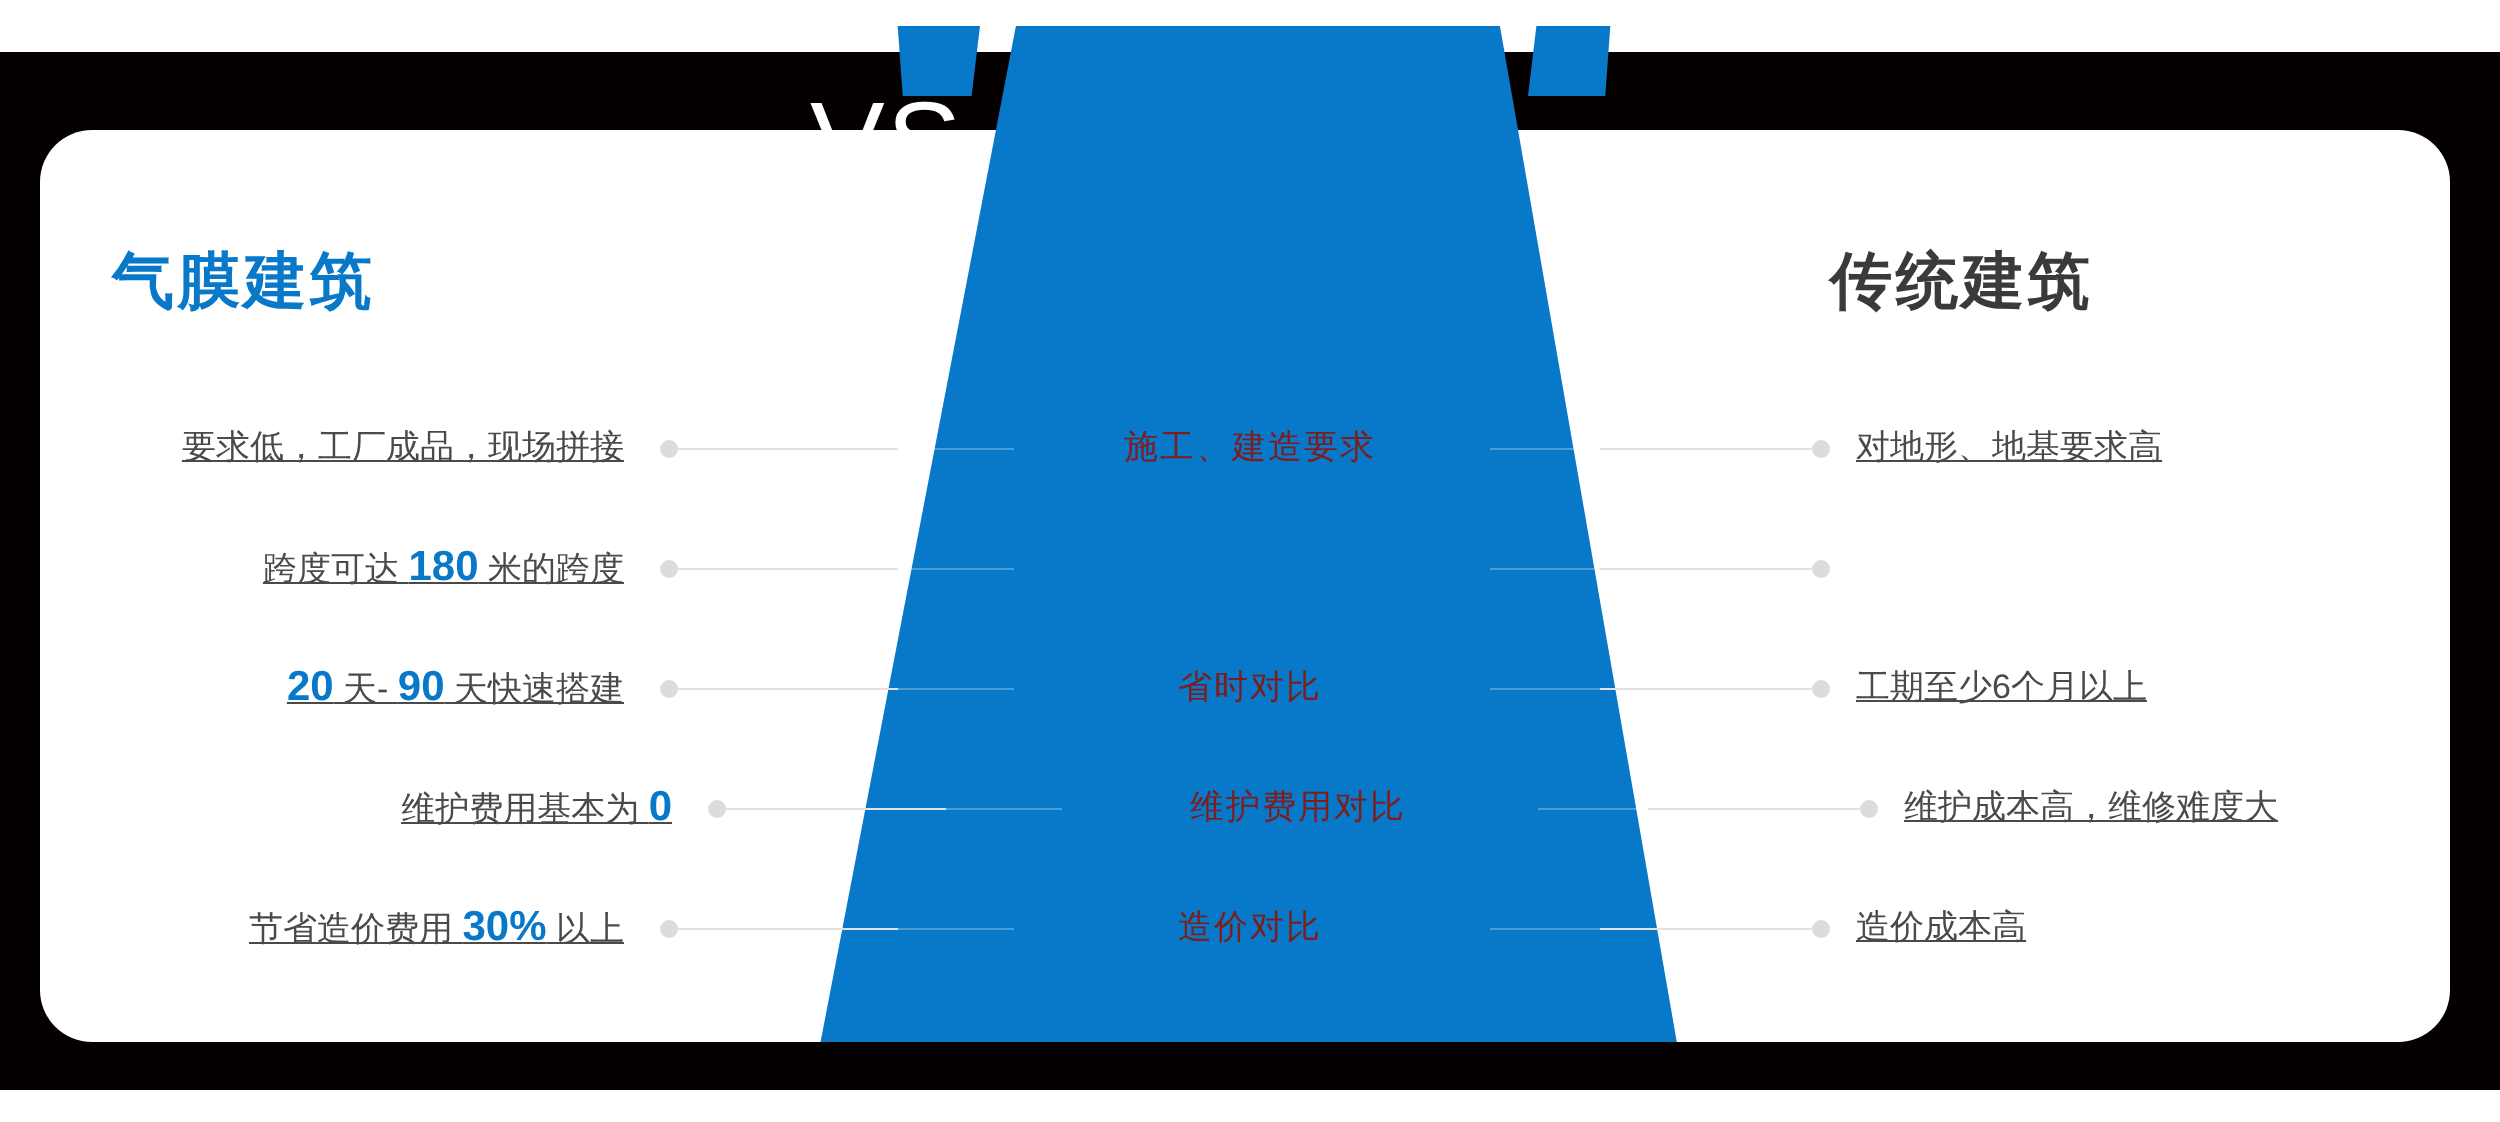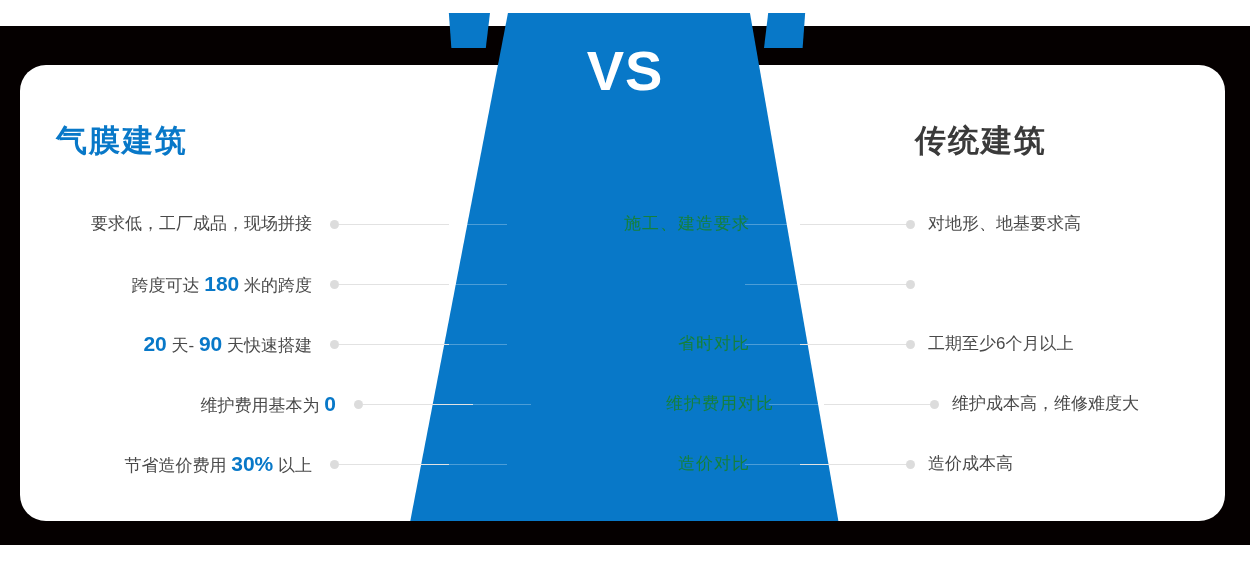--- a/index.html
+++ b/index.html
@@ -57,24 +57,24 @@
     width: 440px;
     height: 508px;
     background: #0878c8;
     clip-path: polygon(23.4% 0, 78.4% 0, 98.5% 100%, 1.2% 100%);
   }
   .vs-label {
     position: absolute;
     left: 0;
     top: 30px;
     width: 440px;
-    text-align: center;
+    text-align: left;
     color: #ffffff;
     font-size: 56px;
-    font-weight: bold;
+    font-weight: normal;
     letter-spacing: 1px;
     line-height: 1;
   }
 
   
   .title {
     position: absolute;
     font-size: 31px;
     font-weight: bold;
     letter-spacing: 2px;
@@ -90,34 +90,35 @@
     left: 0;
     width: 1250px;
   }
   .row-text {
     position: absolute;
     top: 0;
     font-size: 17px;
     color: #4a4a4a;
     line-height: 26px;
     white-space: nowrap;
+    text-decoration: underline;
   }
   .row-text .hl { color: #0878c8; font-weight: bold; font-size: 21px; }
 
   .left-text  { right: 938px; text-align: right; }
   .right-text { left: 928px;  text-align: left; }
 
   .center-text {
     position: absolute;
     left: 500px;
     width: 250px;
     top: 0;
-    text-align: right;
+    text-align: center;
     font-size: 17px;
-    color: #15803d;
+    color: #7f1d1d;
     line-height: 26px;
     letter-spacing: 1px;
     white-space: nowrap;
   }
 
   
   .dot {
     position: absolute;
     top: 9px;
     width: 9px;

